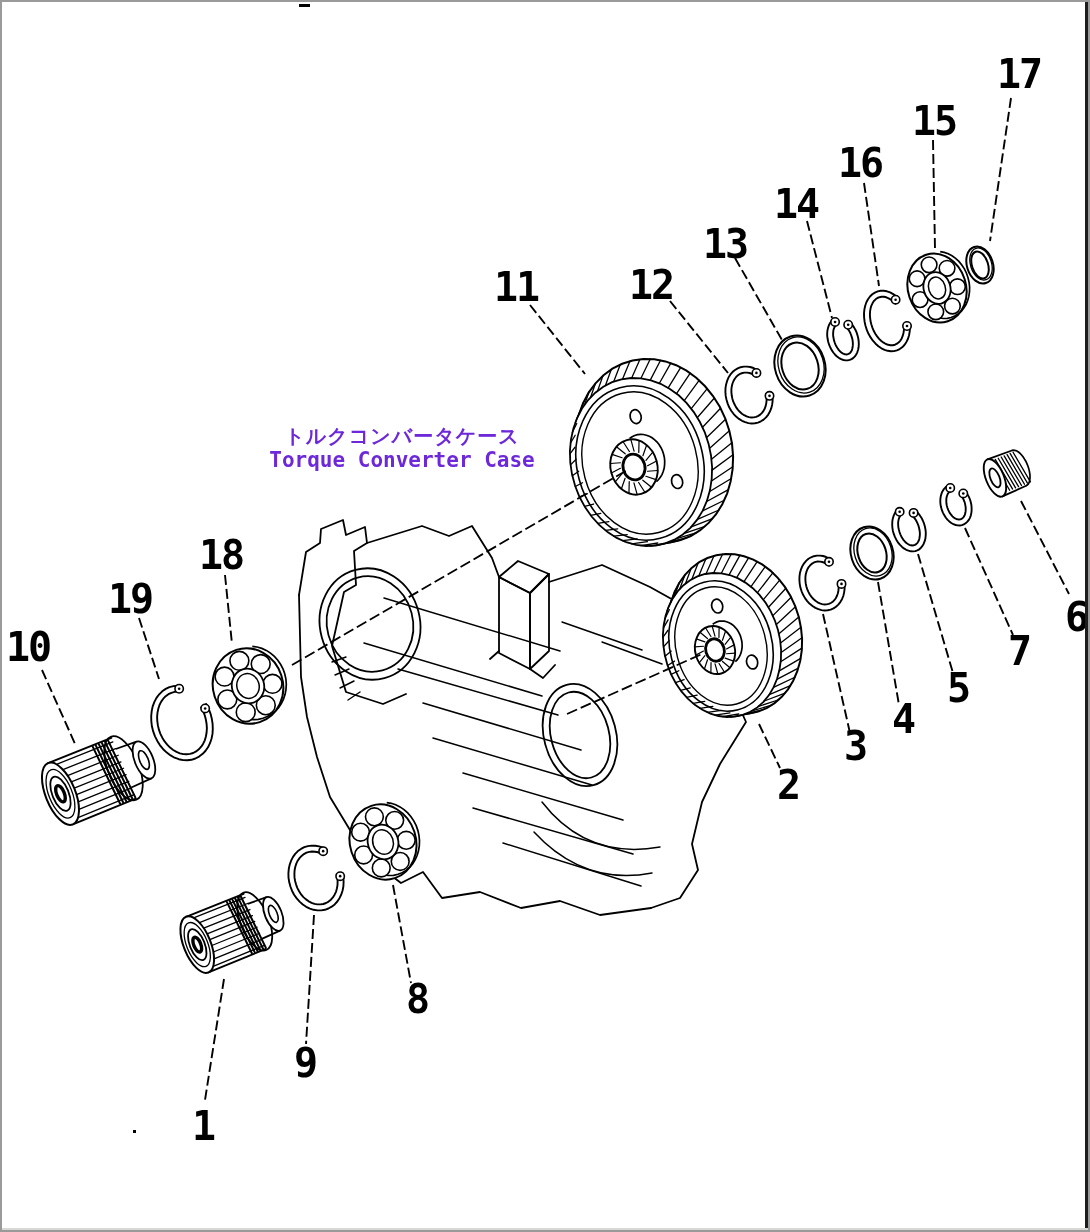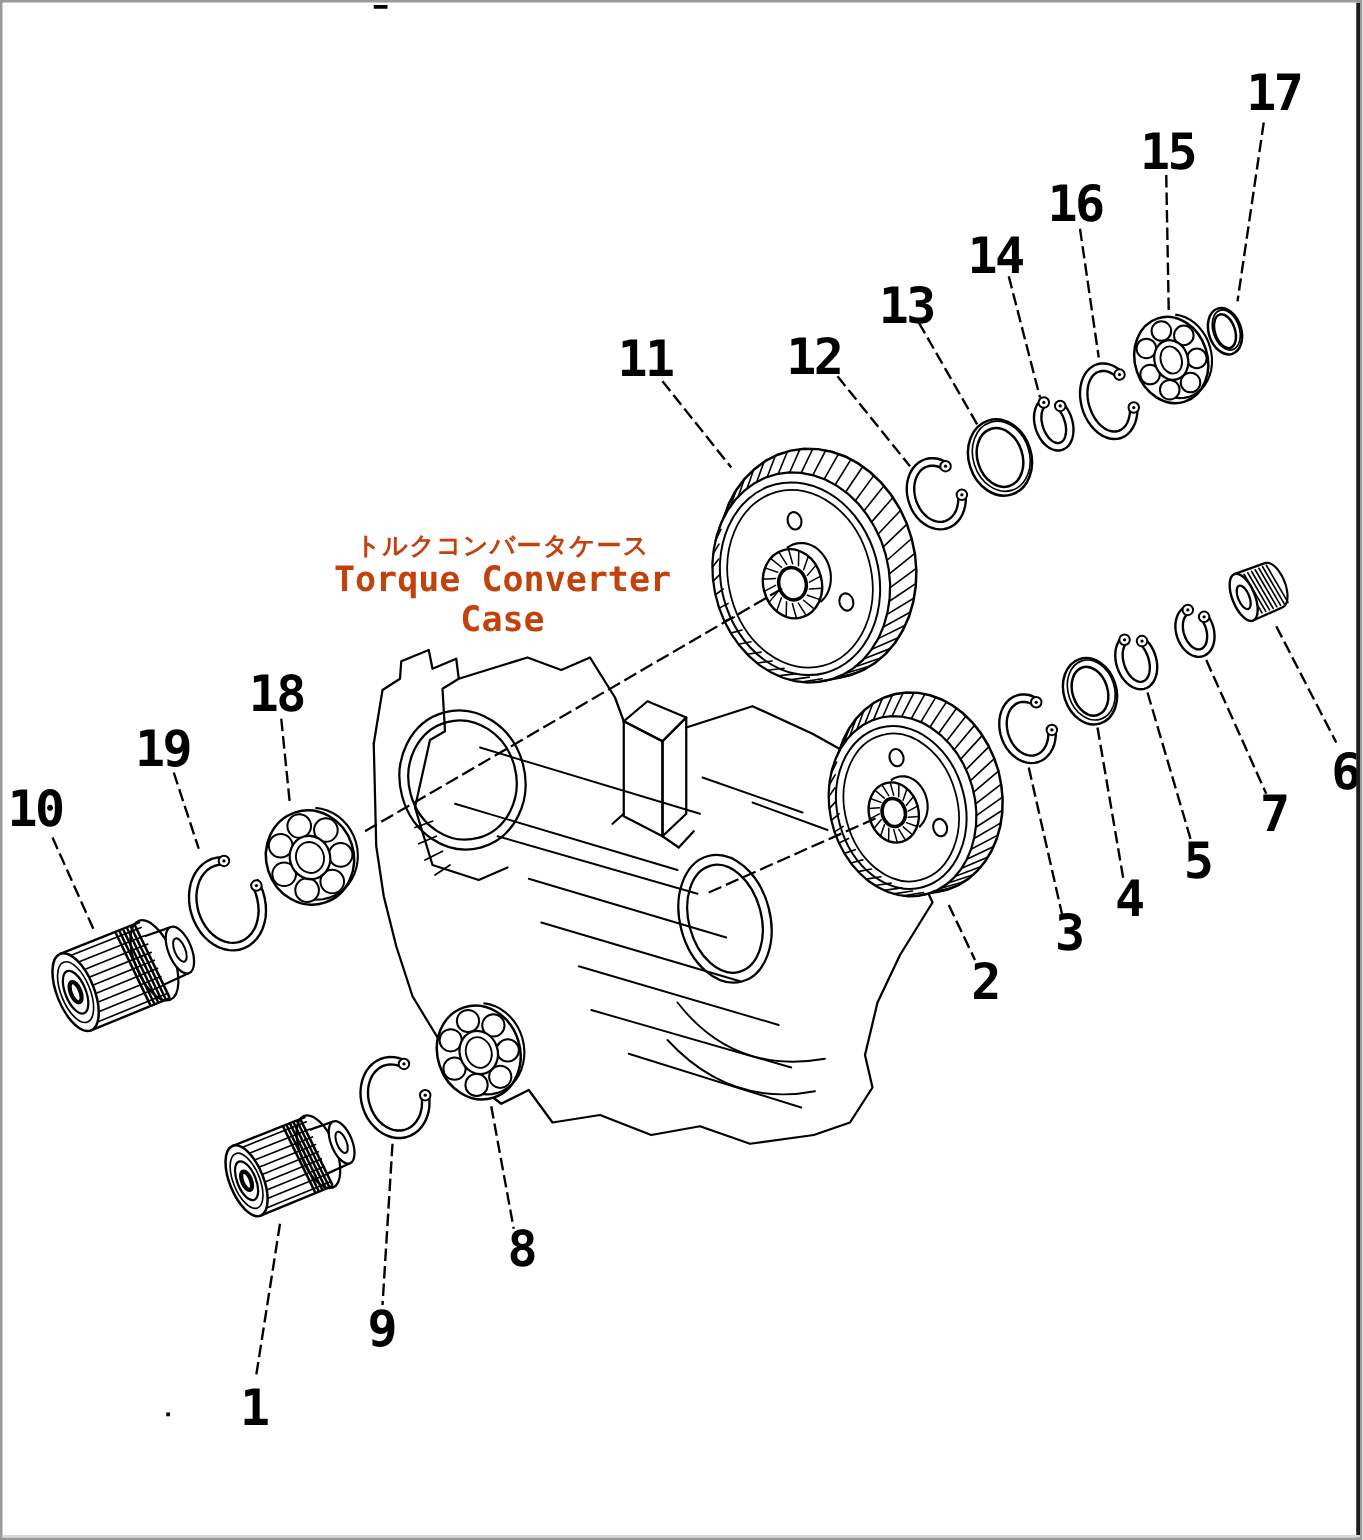--- a/index.html
+++ b/index.html
@@ -10,24 +10,24 @@
     border:2px solid #9a9a9a;
     box-sizing:border-box;
     overflow:hidden;
     font-family:"DejaVu Sans Mono","Liberation Mono",monospace;
   }
   .edge-right{position:absolute;top:0;right:0;width:3px;height:100%;background:#1c1c1c;}
   .edge-bottom{position:absolute;left:0;bottom:0;width:100%;height:2px;background:#d8d8d4;}
   svg.diagram{position:absolute;left:0;top:0;}
   .case-label{
     position:absolute;left:240px;top:423px;width:320px;
-    text-align:center;color:#c2410c;line-height:1.15;
+    text-align:center;color:#6d28d9;line-height:1.15;
   }
   .case-label .jp{font-size:20px;font-weight:700;letter-spacing:1px;font-family:"DejaVu Sans Mono","Liberation Mono",monospace,sans-serif;}
-  .case-label .en{font-size:28px;font-weight:700;font-family:"DejaVu Sans Mono","Liberation Mono",monospace;}
+  .case-label .en{font-size:21px;font-weight:700;font-family:"DejaVu Sans Mono","Liberation Mono",monospace;}
   .artifact{position:absolute;background:#000;}
 </style>
 </head>
 <body>
 
 <div class="page">
 
   <svg id="diagram" class="diagram" width="1090" height="1232" viewBox="0 0 1090 1232">
 
     <g id="case-art" stroke="#000" fill="none" stroke-width="1.8" stroke-linejoin="round" stroke-linecap="round">

